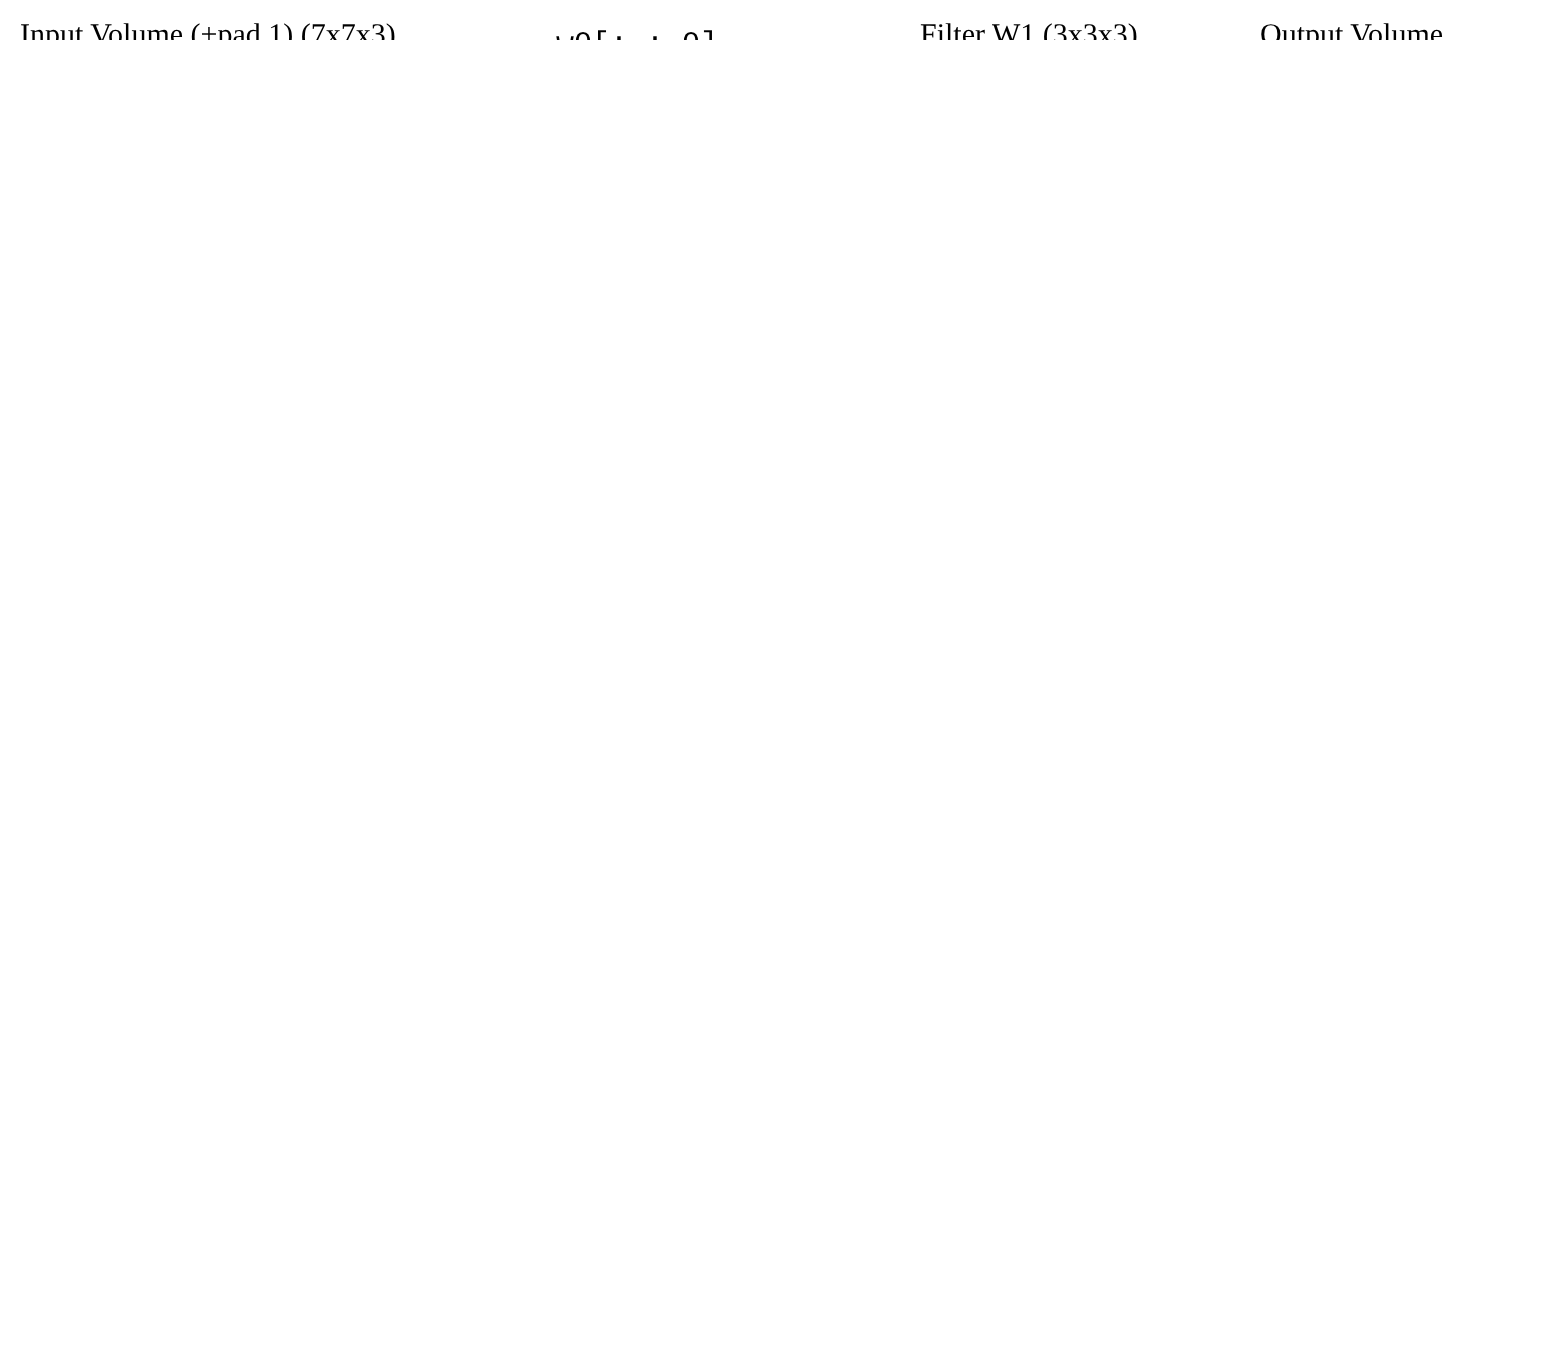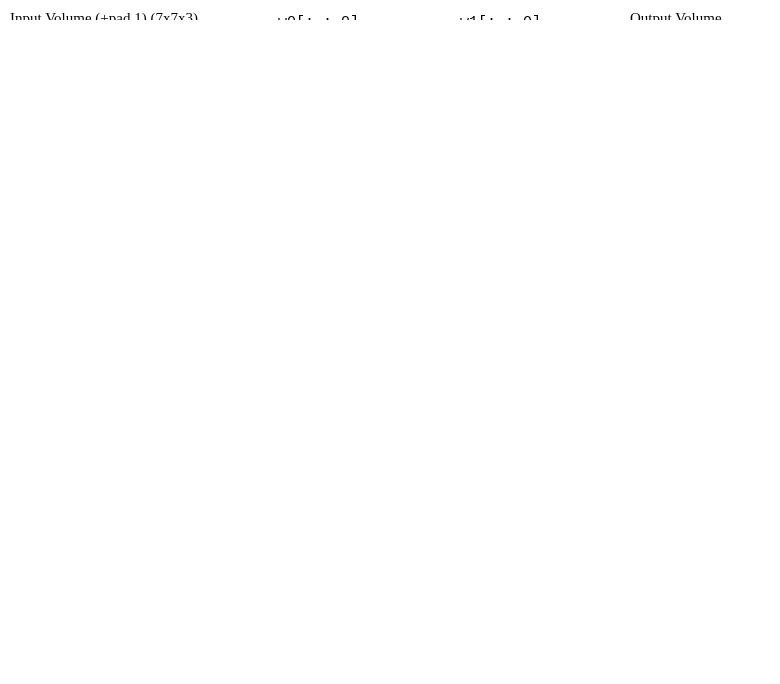--- a/index.html
+++ b/index.html
@@ -284,20 +284,21 @@
     </div>
   <div style="height:14px"></div>
   <div class="heading">Bias b0 (1x1x1)</div>
   <div class="slice-label">b0[:,:,0]</div>
   <div class="grid1" id="grid-b0">
       <div class="cell red-tint red-border">1</div>
     </div>
 </div>
 
 <div class="column col-f1">
+  <div class="heading">Filter W1 (3x3x3)</div>
   <div class="slice-label">w1[:,:,0]</div>
   <div class="grid3" id="grid-w10">
       <div class="cell red-tint">1</div>
       <div class="cell red-tint">1</div>
       <div class="cell red-tint">-1</div>
       <div class="cell red-tint">-1</div>
       <div class="cell red-tint">-1</div>
       <div class="cell red-tint">1</div>
       <div class="cell red-tint">0</div>
       <div class="cell red-tint">-1</div>

